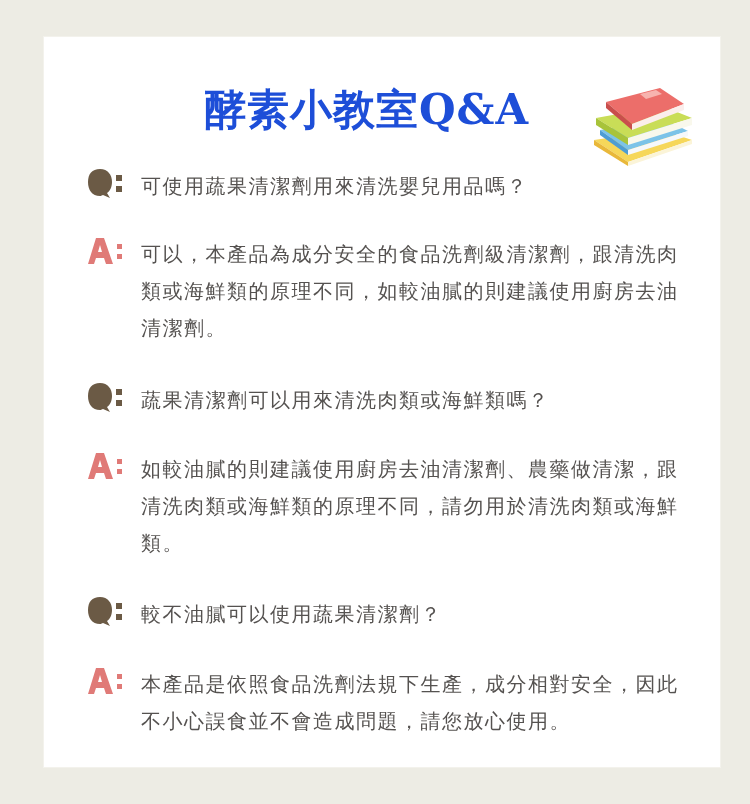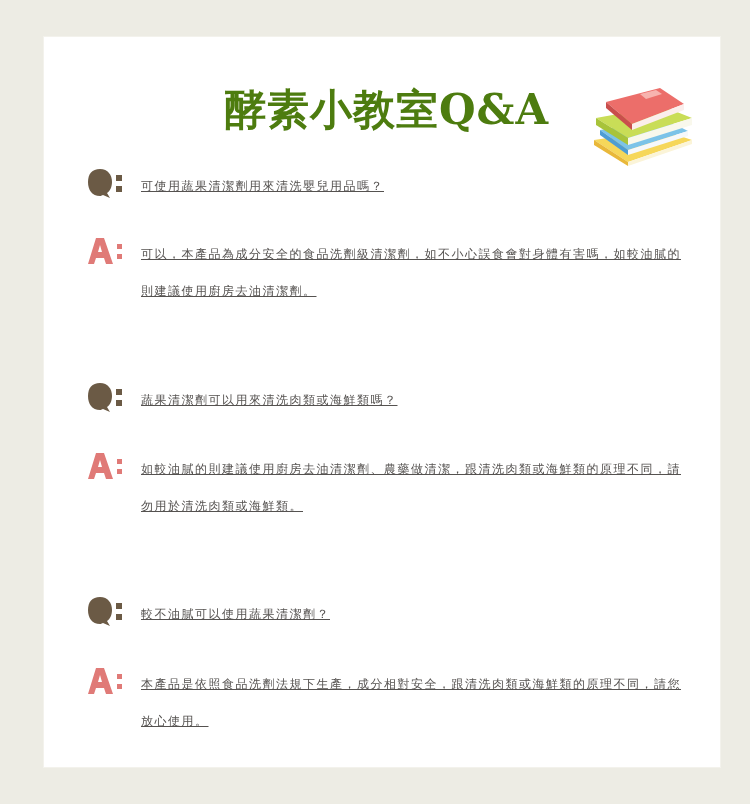--- a/index.html
+++ b/index.html
@@ -7,33 +7,33 @@
       width:750px; height:804px; background:#edece4;
       position:relative; overflow:hidden;
       font-family:"DejaVu Sans", "Liberation Sans", sans-serif;
     }
     .card {
       position:absolute; left:44px; top:37px; width:676px; height:730px;
       background:#ffffff;
       box-shadow: 0 0 0 1px #f3f2ec;
     }
     .title {
-      position:absolute; left:224px; top:84px;
+      position:absolute; left:204px; top:84px;
       font-family:"DejaVu Serif", "Liberation Serif", serif;
-      font-size:42px; font-weight:bold; color:#4d7c0f; letter-spacing:1px;
+      font-size:42px; font-weight:bold; color:#1d4ed8; letter-spacing:1px;
       line-height:52px; white-space:nowrap;
     }
     .books { position:absolute; left:588px; top:84px; width:110px; height:86px; }
     .qa { position:absolute; left:88px; width:610px; }
     .marker {
       position:absolute; left:0; top:0; width:40px; height:30px;
     }
     .text {
       position:absolute; left:53px; top:0; width:552px;
-      font-size:12px; line-height:37px; color:#555250; letter-spacing:1.5px;text-decoration:underline;
+      font-size:20px; line-height:37px; color:#555250; letter-spacing:1.5px;
     }
   </style>
 </head>
 <body>
 
 <div class="card"></div>
 
 <div class="title">酵素小教室Q&amp;A</div>
 
 <svg class="books" viewBox="0 0 110 86">
@@ -63,21 +63,21 @@
     <rect x="28" y="18" width="6" height="6" fill="#6b5a45"></rect>
   </svg>
   <div class="text">可使用蔬果清潔劑用來清洗嬰兒用品嗎？</div>
 </div>
 <div class="qa" style="top:236px;">
   <svg class="marker" viewBox="0 0 40 30">
     <path d="M8 2 L16 2 L25 28 L18 28 L16 22 L8 22 L6 28 L0 28 Z M10 16 L14 16 L12 9 Z" fill="#e07a77" fill-rule="evenodd"></path>
     <rect x="29" y="8" width="5" height="5" fill="#e07a77"></rect>
     <rect x="29" y="18" width="5" height="5" fill="#e07a77"></rect>
   </svg>
-  <div class="text">可以，本產品為成分安全的食品洗劑級清潔劑，如不小心誤食會對身體有害嗎，如較油膩的則建議使用廚房去油清潔劑。</div>
+  <div class="text">可以，本產品為成分安全的食品洗劑級清潔劑，跟清洗肉類或海鮮類的原理不同，如較油膩的則建議使用廚房去油清潔劑。</div>
 </div>
 
 <div class="qa" style="top:382px;">
   <svg class="marker" viewBox="0 0 40 30">
     <path d="M12 1 C20 1 24 7 24 14 C24 19 22 23 19 25 L22 30 L15 27 C13 28 12 28 12 28 C4 28 0 22 0 14 C0 6 4 1 12 1 Z" fill="#6b5a45"></path>
     <rect x="28" y="7" width="6" height="6" fill="#6b5a45"></rect>
     <rect x="28" y="18" width="6" height="6" fill="#6b5a45"></rect>
   </svg>
   <div class="text">蔬果清潔劑可以用來清洗肉類或海鮮類嗎？</div>
 </div>
@@ -97,14 +97,14 @@
     <rect x="28" y="18" width="6" height="6" fill="#6b5a45"></rect>
   </svg>
   <div class="text">較不油膩可以使用蔬果清潔劑？</div>
 </div>
 <div class="qa" style="top:666px;">
   <svg class="marker" viewBox="0 0 40 30">
     <path d="M8 2 L16 2 L25 28 L18 28 L16 22 L8 22 L6 28 L0 28 Z M10 16 L14 16 L12 9 Z" fill="#e07a77" fill-rule="evenodd"></path>
     <rect x="29" y="8" width="5" height="5" fill="#e07a77"></rect>
     <rect x="29" y="18" width="5" height="5" fill="#e07a77"></rect>
   </svg>
-  <div class="text">本產品是依照食品洗劑法規下生產，成分相對安全，跟清洗肉類或海鮮類的原理不同，請您放心使用。</div>
+  <div class="text">本產品是依照食品洗劑法規下生產，成分相對安全，因此不小心誤食並不會造成問題，請您放心使用。</div>
 </div>
 
 </body></html>

